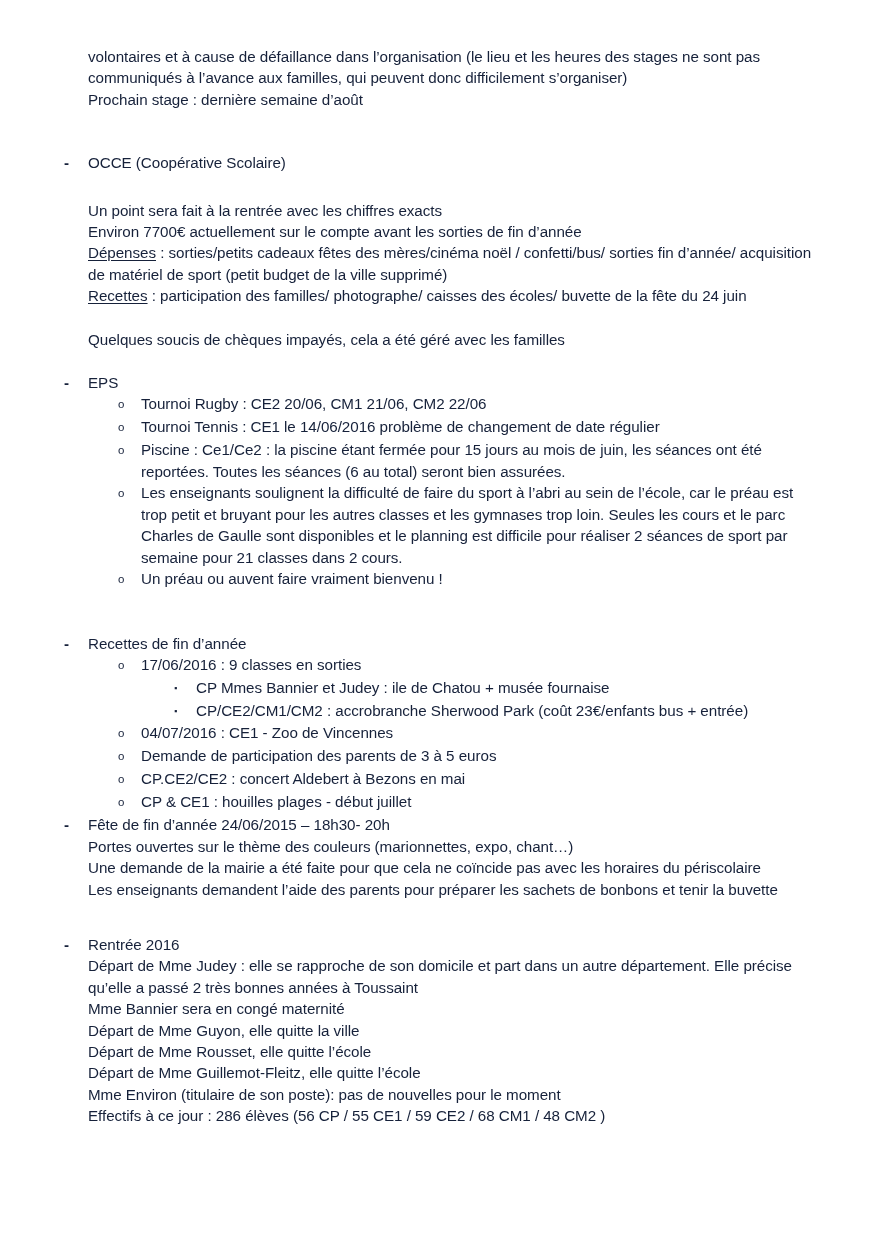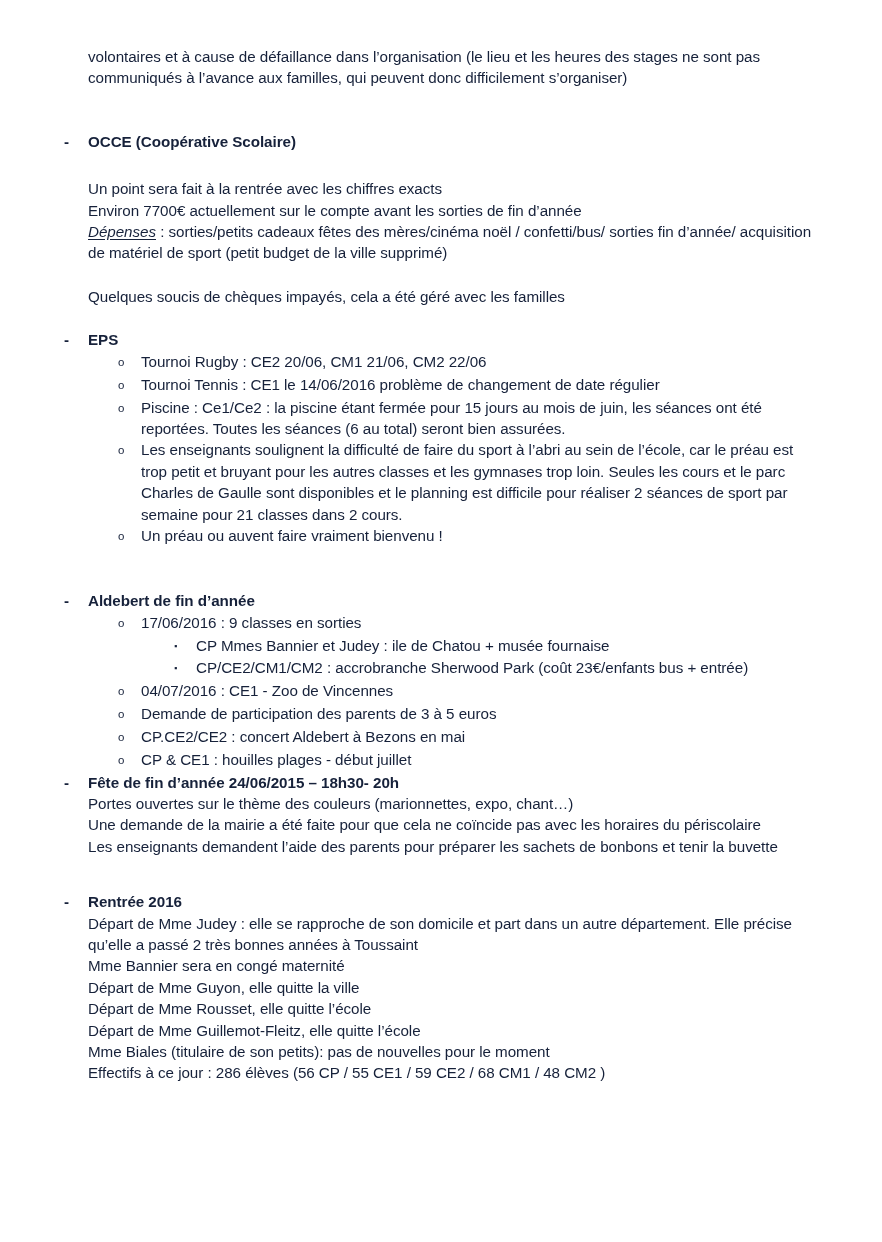--- a/index.html
+++ b/index.html
@@ -73,47 +73,49 @@
     line-height: 23px;
     padding-left: 0px;
   }
   .bullet-square {
     width: 22px;
     font-size: 9px;
     line-height: 22.5px;
   }
   .row-text { flex: 1 1 auto; }
 
-  .bold { font-weight: 700; }
-  .u { text-decoration: underline; text-underline-offset: 2px; font-style: italic; }
+  .bold { font-weight: 400; }
+  .u { text-decoration: underline; text-underline-offset: 2px; }
   .sp-22 { height: 22px; }
   .sp-26 { height: 26px; }
   .sp-34 { height: 34px; }
   .sp-42 { height: 42px; }
 </style>
 </head>
 <body>
 
 <div class="page">
   <div class="doc-body">
 
     <div class="blk lvl-plain">volontaires et à cause de défaillance dans l’organisation (le lieu et les heures des stages ne sont pas communiqués à l’avance aux familles, qui peuvent donc difficilement s’organiser)</div>
+    <div class="blk lvl-plain">Prochain stage : dernière semaine d’août</div>
 
     <div class="sp-42"></div>
 
     <div class="blk lvl-1 row">
       <span class="bullet bullet-dash">-</span>
       <span class="row-text bold">OCCE (Coopérative Scolaire)</span>
     </div>
 
     <div class="sp-26"></div>
 
     <div class="blk lvl-plain">Un point sera fait à la rentrée avec les chiffres exacts</div>
     <div class="blk lvl-plain">Environ 7700€ actuellement sur le compte avant les sorties de fin d’année</div>
     <div class="blk lvl-plain"><span class="u">Dépenses</span><span> : sorties/petits cadeaux fêtes des mères/cinéma noël / confetti/bus/ sorties fin d’année/ acquisition de matériel de sport (petit budget de la ville supprimé)</span></div>
+    <div class="blk lvl-plain"><span class="u">Recettes</span><span> : participation des familles/ photographe/ caisses des écoles/ buvette de la fête du 24 juin</span></div>
 
     <div class="sp-22"></div>
 
     <div class="blk lvl-plain">Quelques soucis de chèques impayés, cela a été géré avec les familles</div>
 
     <div class="sp-22"></div>
 
     <div class="blk lvl-1 row">
       <span class="bullet bullet-dash">-</span>
       <span class="row-text bold">EPS</span>
@@ -137,21 +139,21 @@
     </div>
     <div class="blk lvl-2 row">
       <span class="bullet bullet-circle">o</span>
       <span class="row-text">Un préau ou auvent faire vraiment bienvenu !</span>
     </div>
 
     <div class="sp-42"></div>
 
     <div class="blk lvl-1 row">
       <span class="bullet bullet-dash">-</span>
-      <span class="row-text bold">Aldebert de fin d’année</span>
+      <span class="row-text bold">Recettes de fin d’année</span>
     </div>
 
     <div class="blk lvl-2 row">
       <span class="bullet bullet-circle">o</span>
       <span class="row-text">17/06/2016 : 9 classes en sorties</span>
     </div>
 
     <div class="blk lvl-3 row">
       <span class="bullet bullet-square">▪</span>
       <span class="row-text">CP Mmes Bannier et Judey : ile de Chatou + musée fournaise</span>
@@ -192,17 +194,17 @@
     <div class="blk lvl-1 row">
       <span class="bullet bullet-dash">-</span>
       <span class="row-text bold">Rentrée 2016</span>
     </div>
 
     <div class="blk lvl-plain">Départ de Mme Judey : elle se rapproche de son domicile et part dans un autre département. Elle précise qu’elle a passé 2 très bonnes années à Toussaint</div>
     <div class="blk lvl-plain">Mme Bannier sera en congé maternité</div>
     <div class="blk lvl-plain">Départ de Mme Guyon, elle quitte la ville</div>
     <div class="blk lvl-plain">Départ de Mme Rousset, elle quitte l’école</div>
     <div class="blk lvl-plain">Départ de Mme Guillemot-Fleitz, elle quitte l’école</div>
-    <div class="blk lvl-plain">Mme Biales (titulaire de son petits): pas de nouvelles pour le moment</div>
+    <div class="blk lvl-plain">Mme Environ (titulaire de son poste): pas de nouvelles pour le moment</div>
     <div class="blk lvl-plain">Effectifs à ce jour : 286 élèves (56 CP / 55 CE1 / 59 CE2 / 68 CM1 / 48 CM2 )</div>
 
   </div>
 </div>
 
 </body></html>

